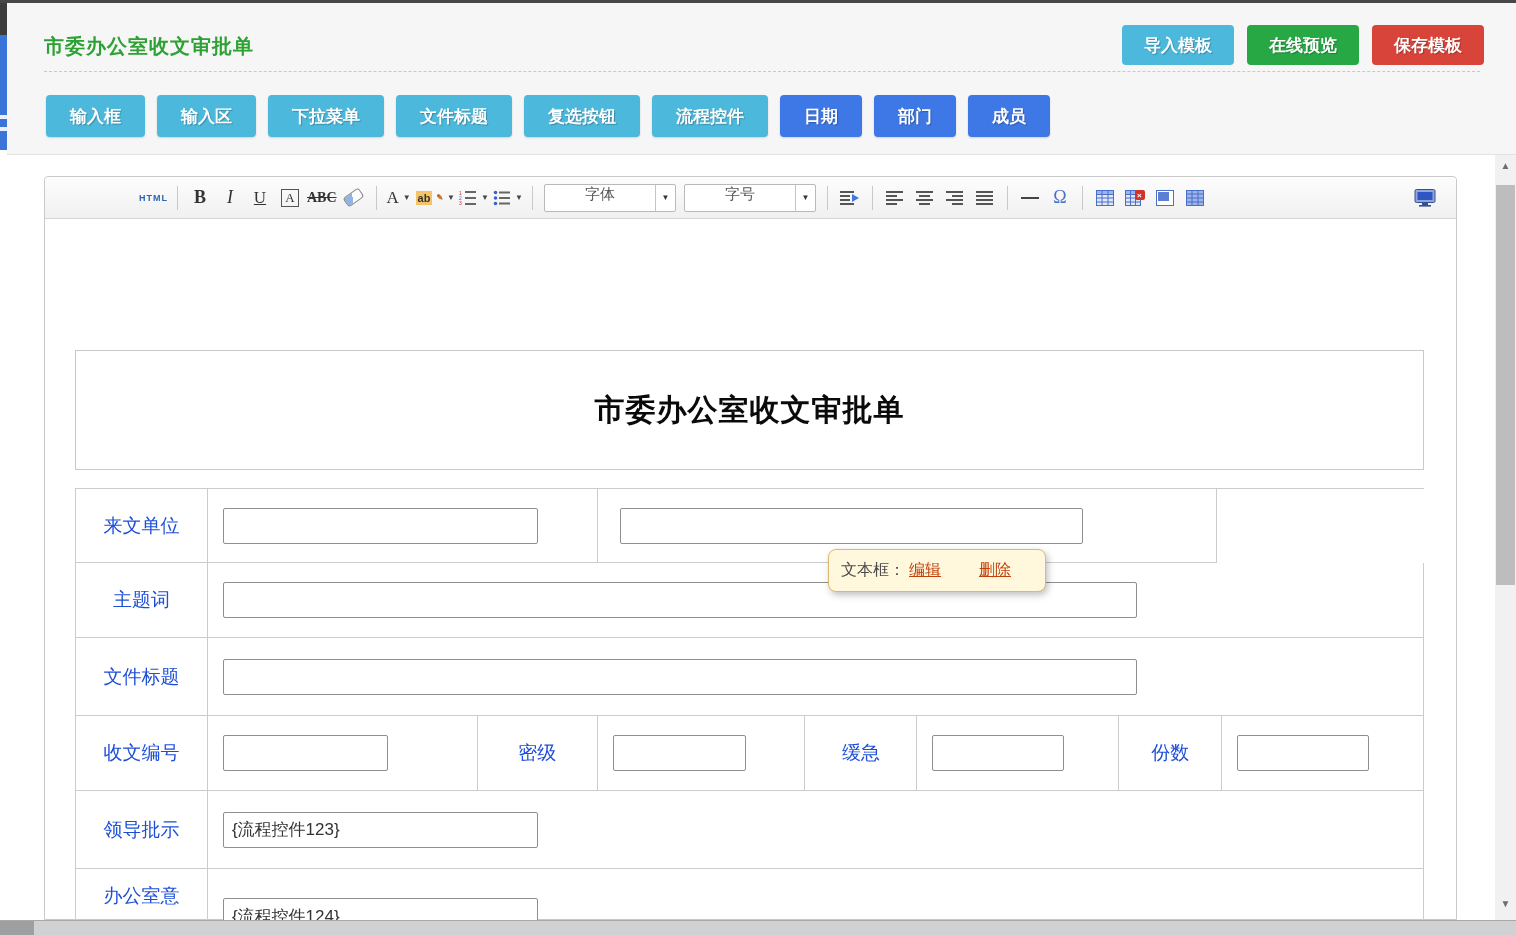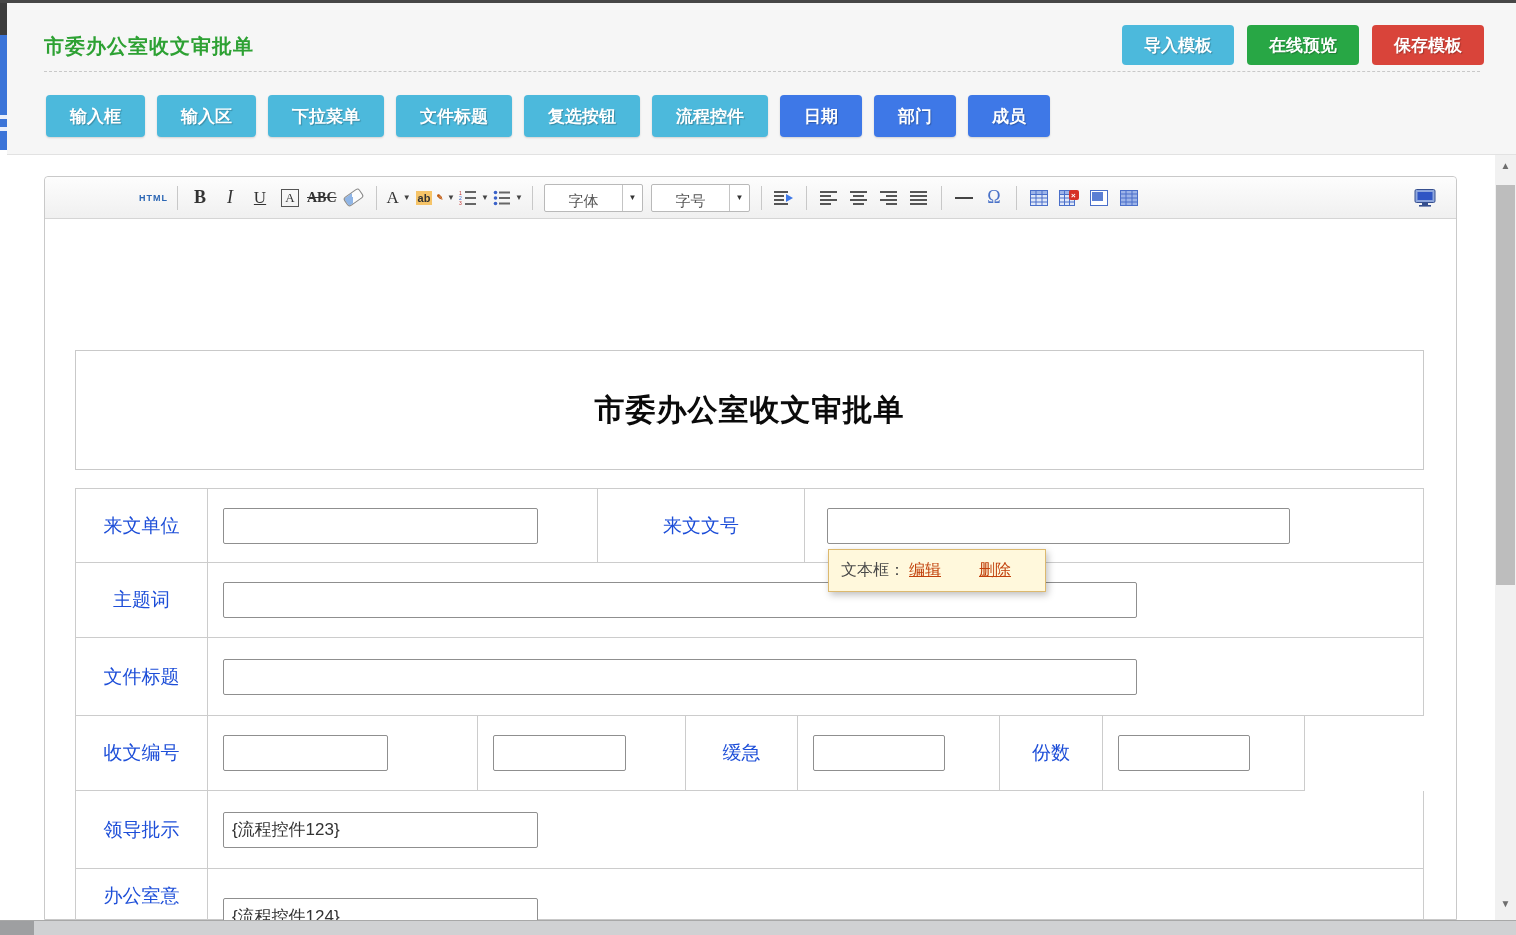--- a/index.html
+++ b/index.html
@@ -50,22 +50,22 @@
   .g-under { font-family:"Liberation Serif", serif; font-size:17px; text-decoration:underline; }
   .g-boxa { font-family:"Liberation Serif", serif; font-size:13px; border:1px solid #555;
     padding:0 3px; line-height:16px; }
   .g-strike { font-family:"Liberation Serif", serif; font-size:14px; font-weight:bold;
     text-decoration:line-through;text-align:center; }
   .g-eraser { width:19px; height:11px; border:1px solid #888; border-radius:3px;
     background:linear-gradient(115deg,#8fb5e6 45%,#fdfdfd 45%); transform:rotate(-35deg); }
   .g-fontA { font-family:"Liberation Serif", serif; font-size:17px; }
   .g-ab { background:#f6c468; font-size:11px; font-weight:bold; padding:1px 2px; position:relative; }
   .caret { font-size:8px; color:#444; margin-left:4px; }
-  .tb-select { width:99px; height:28px; background:#fff; border:1px solid #b9b9b9;
-    border-radius:2px; display:flex; align-items:flex-end; margin:0 4px; cursor:pointer;font-family:Liberation Serif, serif; }
+  .tb-select { width:132px; height:28px; background:#fff; border:1px solid #b9b9b9;
+    border-radius:2px; display:flex; align-items:flex-start; margin:0 4px; cursor:pointer;font-family:Liberation Serif, serif; }
   .tb-select .txt { flex:1; text-align:center; color:#555; font-size:15px; }
   .tb-select .arr { width:20px; height:26px; border-left:1px solid #c4c4c4; display:flex;
     align-items:center; justify-content:center; font-size:8px; color:#333; }
   .g-hr { width:18px; height:2px; background:#444; }
   .g-omega { font-size:18px; color:#4a72c8; font-family:"Liberation Serif", serif; }
   .tb-spacer { flex:1; }
   .fullscreen-wrap { margin-right:18px; }
 
   
   .form-title-box { position:absolute; left:75px; top:350px; width:1349px; height:120px;
@@ -76,21 +76,21 @@
   .frow { display:flex; }
   .fcell { border-right:1px solid #ccc; border-bottom:1px solid #ccc; display:flex;
     align-items:center; }
   .flabel { justify-content:center; font-size:19px; color:#1d4ed8; }
   .finput { padding-left:15px; }
   .tinput { height:36px; border:1px solid #8f8f8f; border-radius:2px; background:#fff;
     font-size:17px; color:#333; padding:0 8px; font-family:inherit; }
 
   
   .tooltip { position:absolute; left:828px; top:549px; width:218px; height:43px;
-    background:#fff8dc; border:1px solid #dcb96f; border-radius:0;
+    background:#fff8dc; border:1px solid #dcb96f; border-radius:8px;
     box-shadow:2px 3px 7px rgba(0,0,0,.25); display:flex; align-items:center;
     padding:0 12px; z-index:30; }
   .tooltip .tt-label { color:#4a4a4a; font-size:16px; }
   .tooltip a { color:#c2410c; text-decoration:underline; font-size:16px; cursor:pointer; }
   .tooltip .tt-edit { margin-left:4px; }
   .tooltip .tt-del { margin-left:38px; }
 
   
   .vscroll { position:absolute; left:1495px; top:155px; width:21px; height:765px; background:#f1f1f1; }
   .vs-up { position:absolute; left:0; top:2px; width:21px; height:18px; color:#6e6e6e;
@@ -304,21 +304,20 @@
   <div class="form-title-box">
     <div class="form-title">市委办公室收文审批单</div>
   </div>
 
   <div class="ftable">
     <div class="frow" style="height:74px">
       <div class="fcell flabel" style="width:132px">来文单位</div>
       <div class="fcell finput" style="width:390px">
         <input class="tinput" style="width: 315px;" value="">
       </div>
-      <div class="fcell flabel" style="width:208px">来文文号</div>
       <div class="fcell finput" style="width:619px; padding-left:22px">
         <input class="tinput" style="width: 463px;" value="">
       </div>
     </div>
     <div class="frow" style="height:75px">
       <div class="fcell flabel" style="width:132px">主题词</div>
       <div class="fcell finput" style="width:1217px">
         <input class="tinput" style="width: 914px;" value="">
       </div>
     </div>
@@ -326,20 +325,21 @@
       <div class="fcell flabel" style="width:132px">文件标题</div>
       <div class="fcell finput" style="width:1217px">
         <input class="tinput" style="width: 914px;" value="">
       </div>
     </div>
     <div class="frow" style="height:75px">
       <div class="fcell flabel" style="width:132px">收文编号</div>
       <div class="fcell finput" style="width:270px">
         <input class="tinput" style="width: 165px;" value="">
       </div>
+      <div class="fcell flabel" style="width:120px">密级</div>
       <div class="fcell finput" style="width:208px">
         <input class="tinput" style="width: 133px;" value="">
       </div>
       <div class="fcell flabel" style="width:112px">缓急</div>
       <div class="fcell finput" style="width:202px">
         <input class="tinput" style="width: 132px;" value="">
       </div>
       <div class="fcell flabel" style="width:103px">份数</div>
       <div class="fcell finput" style="width:202px">
         <input class="tinput" style="width: 132px;" value="">

